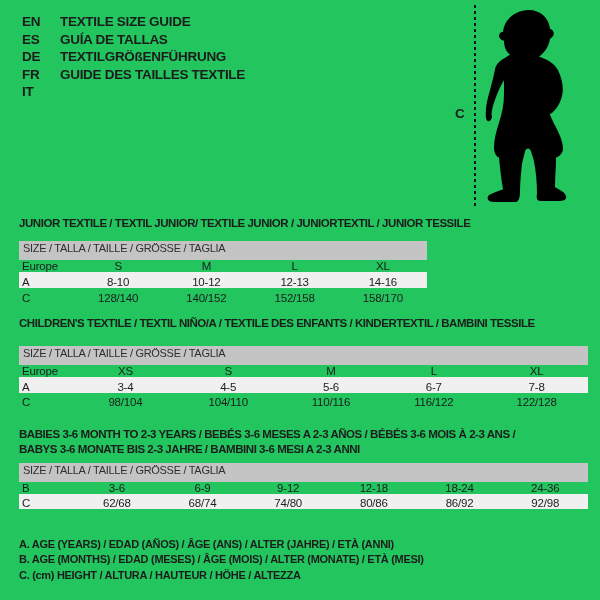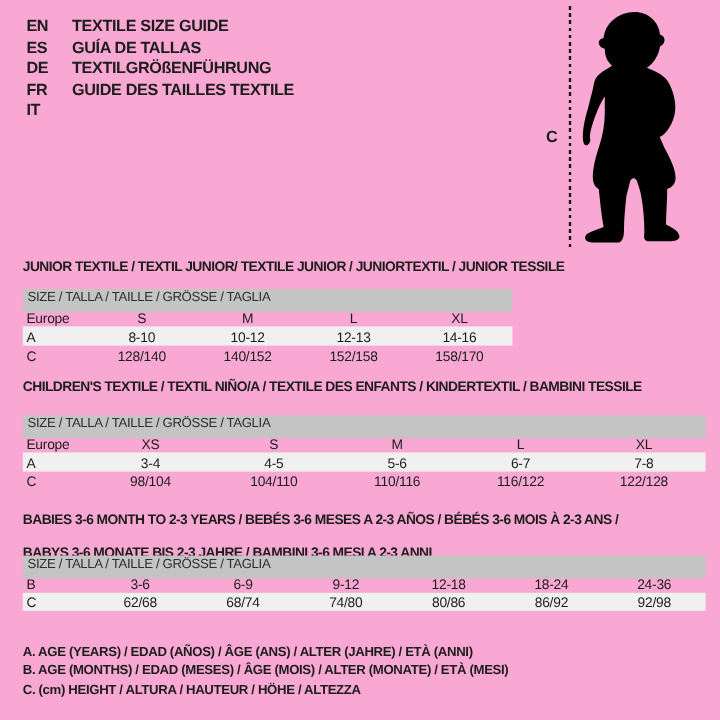--- a/index.html
+++ b/index.html
@@ -1,18 +1,18 @@
 <!DOCTYPE html>
 <html><head>
 <meta charset="utf-8">
 <style>
   * { margin:0; padding:0; box-sizing:border-box; }
   html,body { background:#fff; }
   .page {
-    position:relative; width:600px; height:600px; background:#f9a8d4;
+    position:relative; width:600px; height:600px; background:#22c55e;
     font-family:"Liberation Sans", sans-serif; color:#1c1c1c; overflow:hidden;
   }
 
   
   .langs { position:absolute; left:22px; top:13px; }
   .lang-row { display:flex; font-weight:bold; font-size:13.5px; line-height:17.6px; letter-spacing:-0.3px; }
   .lang-code { width:38px; flex:0 0 38px; }
 
   
   .measure-line {
@@ -166,21 +166,21 @@
       <span class="tlabel">C</span>
       <span class="tval">98/104</span>
       <span class="tval">104/110</span>
       <span class="tval">110/116</span>
       <span class="tval">116/122</span>
       <span class="tval">122/128</span>
     </div>
   </div>
 
   <div class="sec-title" style="top:427px;">BABIES 3-6 MONTH TO 2-3 YEARS / BEBÉS 3-6 MESES A 2-3 AÑOS / BÉBÉS 3-6 MOIS À 2-3 ANS /</div>
-  <div class="sec-title" style="top:454px;">BABYS 3-6 MONATE BIS 2-3 JAHRE / BAMBINI 3-6 MESI A 2-3 ANNI</div>
+  <div class="sec-title" style="top:442px;">BABYS 3-6 MONATE BIS 2-3 JAHRE / BAMBINI 3-6 MESI A 2-3 ANNI</div>
   <div class="size-bar" style="top:463px; width:569px;">SIZE / TALLA / TAILLE / GRÖSSE / TAGLIA</div>
   <div class="ttable t3" style="top:478px; width:569px;">
     <div class="trow">
       <span class="tlabel">B</span>
       <span class="tval">3-6</span>
       <span class="tval">6-9</span>
       <span class="tval">9-12</span>
       <span class="tval">12-18</span>
       <span class="tval">18-24</span>
       <span class="tval">24-36</span>

